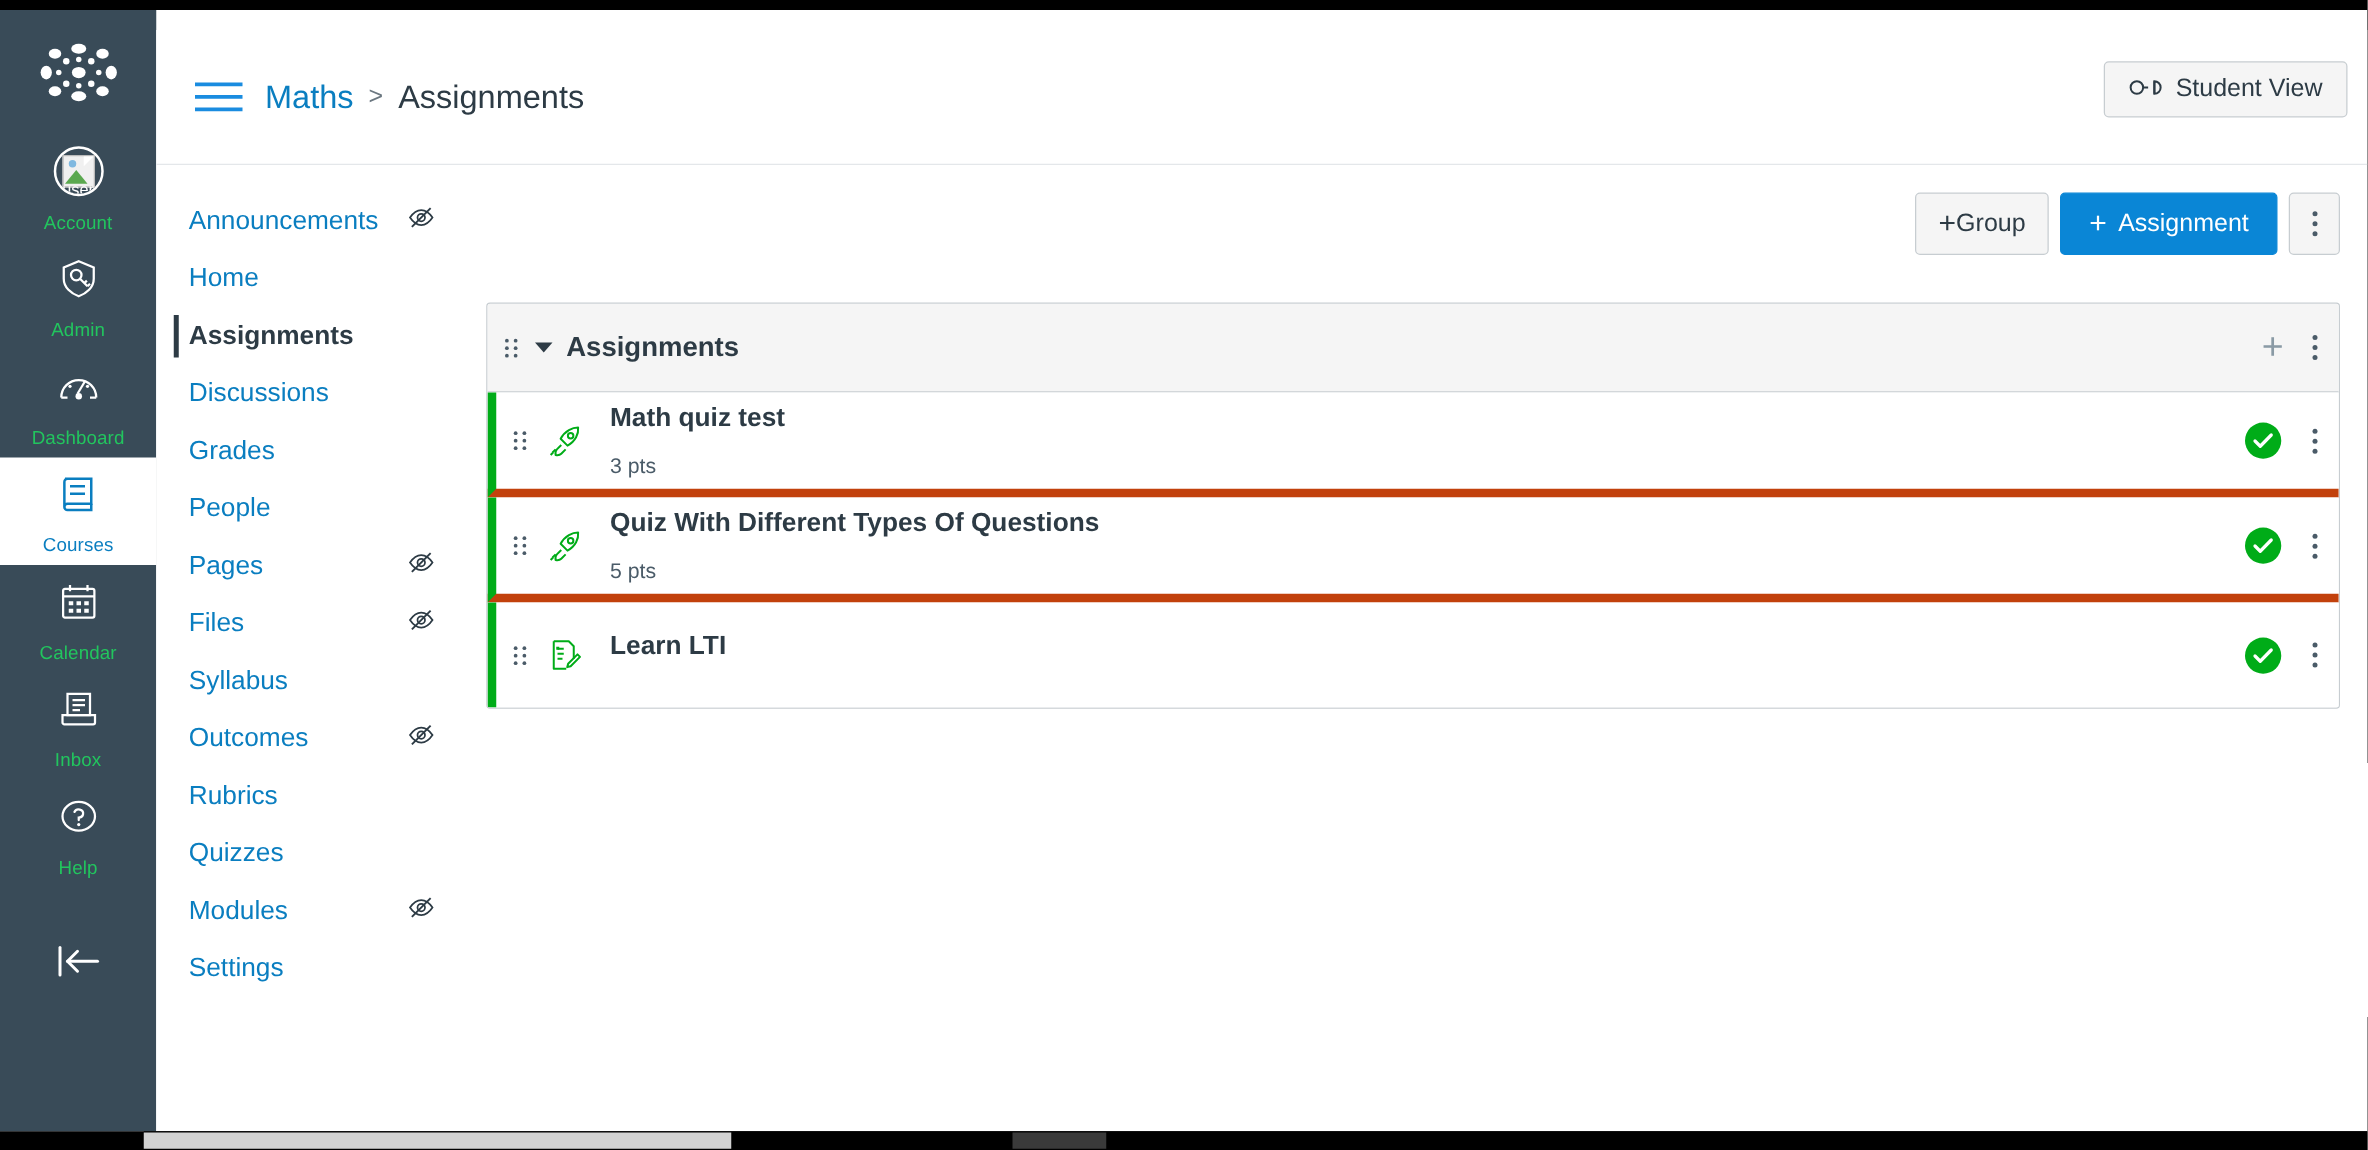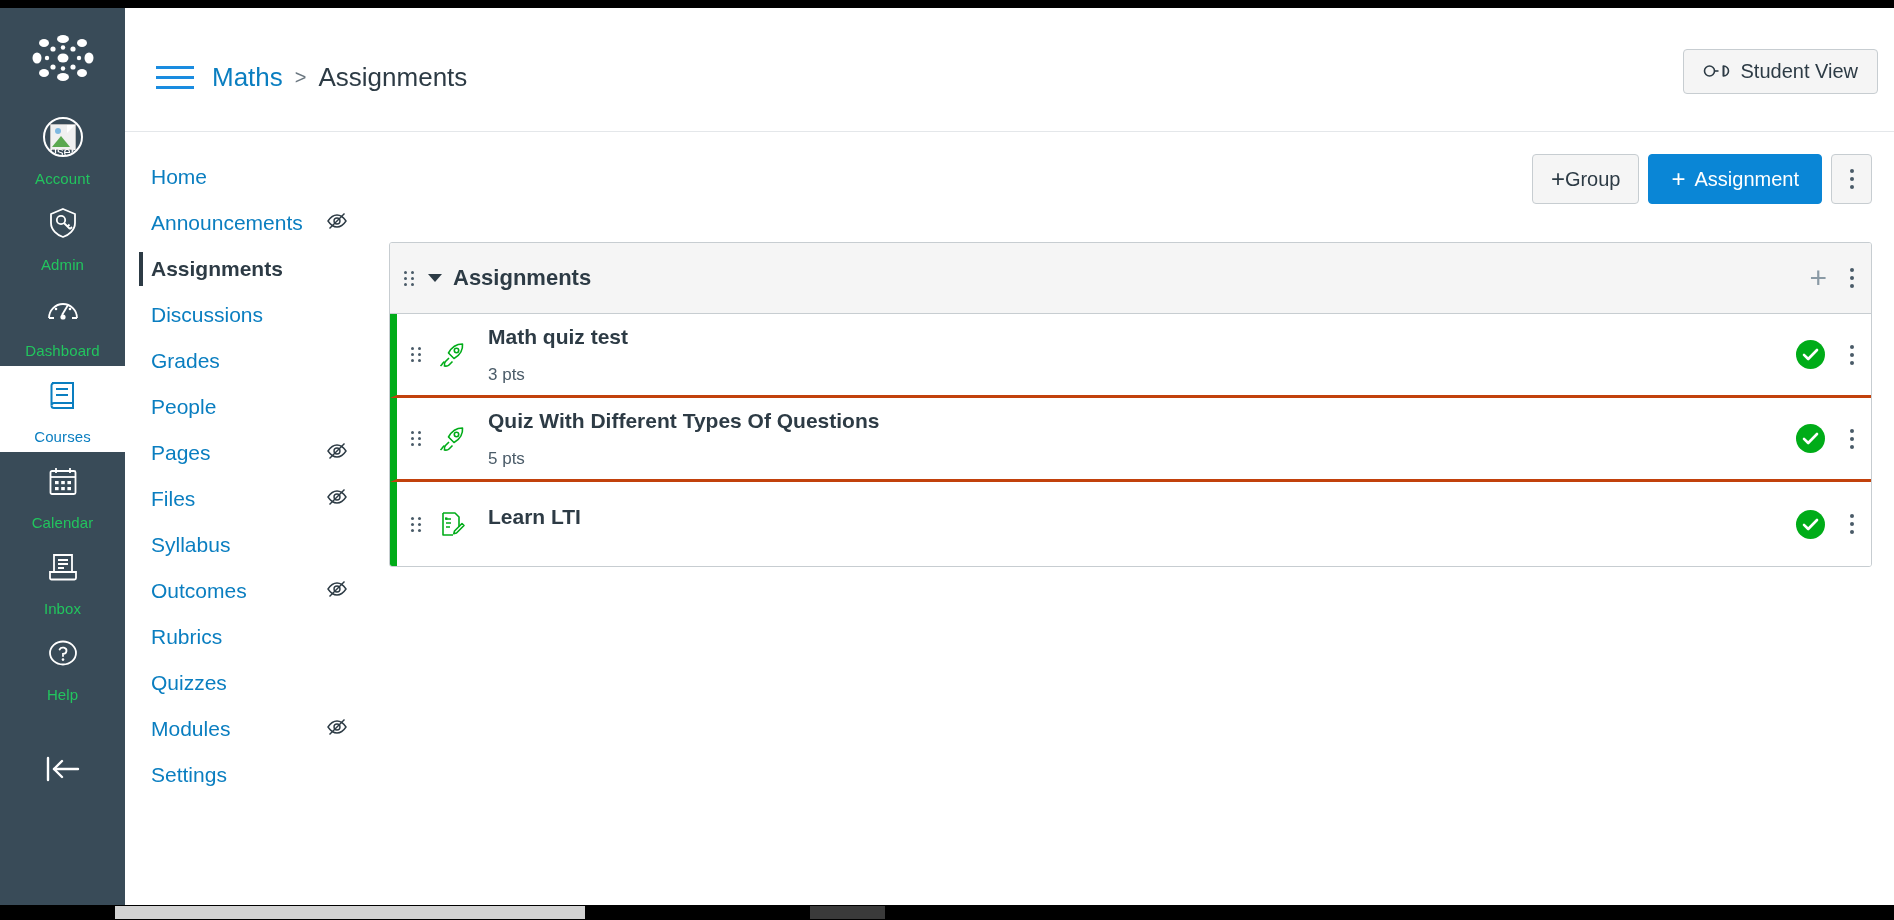--- a/index.html
+++ b/index.html
@@ -200,21 +200,21 @@
   }
   .group-title { font-size: 22px; font-weight: bold; color: #2d3b45; }
   .group-spacer { flex: 1; }
   .group-plus {
     font-size: 30px; font-weight: 200; color: #8a9aa5;
     margin-right: 23px; cursor: pointer; line-height: 1;
   }
 
   .assign-row {
     display: flex; align-items: center;
-    border-bottom: 3px solid #c2410c;
+    border-bottom: 7px solid #c2410c;
     border-left: 7px solid #00AC18;
     padding: 0 17px 0 14px;
     min-height: 84px;
     background: #fff;
   }
   .assign-row:last-child { border-bottom: none; }
   .row-icon { width: 34px; margin-right: 19px; display:flex; align-items:center; justify-content:center; flex-shrink: 0; }
   .row-text { flex: 1; }
   .row-title { font-size: 21px; font-weight: bold; color: #2d3b45; line-height: 26px; cursor: pointer; }
   .row-points { font-size: 17px; color: #4a5b68; margin-top: 15px; }
@@ -397,34 +397,34 @@
         </span>
         <span>Student View</span>
       </button>
     </div>
 
     <div class="content-body">
 
       <nav class="course-nav">
 
         <a class="cnav-item">
-          <span>Home</span>
-        </a>
-
-        <a class="cnav-item">
           <span>Announcements</span>
           <span class="eye-off">
             <svg width="22" height="18" viewBox="0 0 22 18" fill="none" stroke="#2d3b45" stroke-width="1.4">
               <path d="M2 9 C5 4.5 8 3 11 3 C14 3 17 4.5 20 9 C17 13.5 14 15 11 15 C8 15 5 13.5 2 9 Z"></path>
               <circle cx="11" cy="9" r="3"></circle>
               <path d="M3.5 16.5 L18.5 1.5" stroke-width="1.5"></path>
             </svg>
           </span>
         </a>
 
+        <a class="cnav-item">
+          <span>Home</span>
+        </a>
+
         <a class="cnav-item active">
           <span>Assignments</span>
         </a>
 
         <a class="cnav-item">
           <span>Discussions</span>
         </a>
 
         <a class="cnav-item">
           <span>Grades</span>

